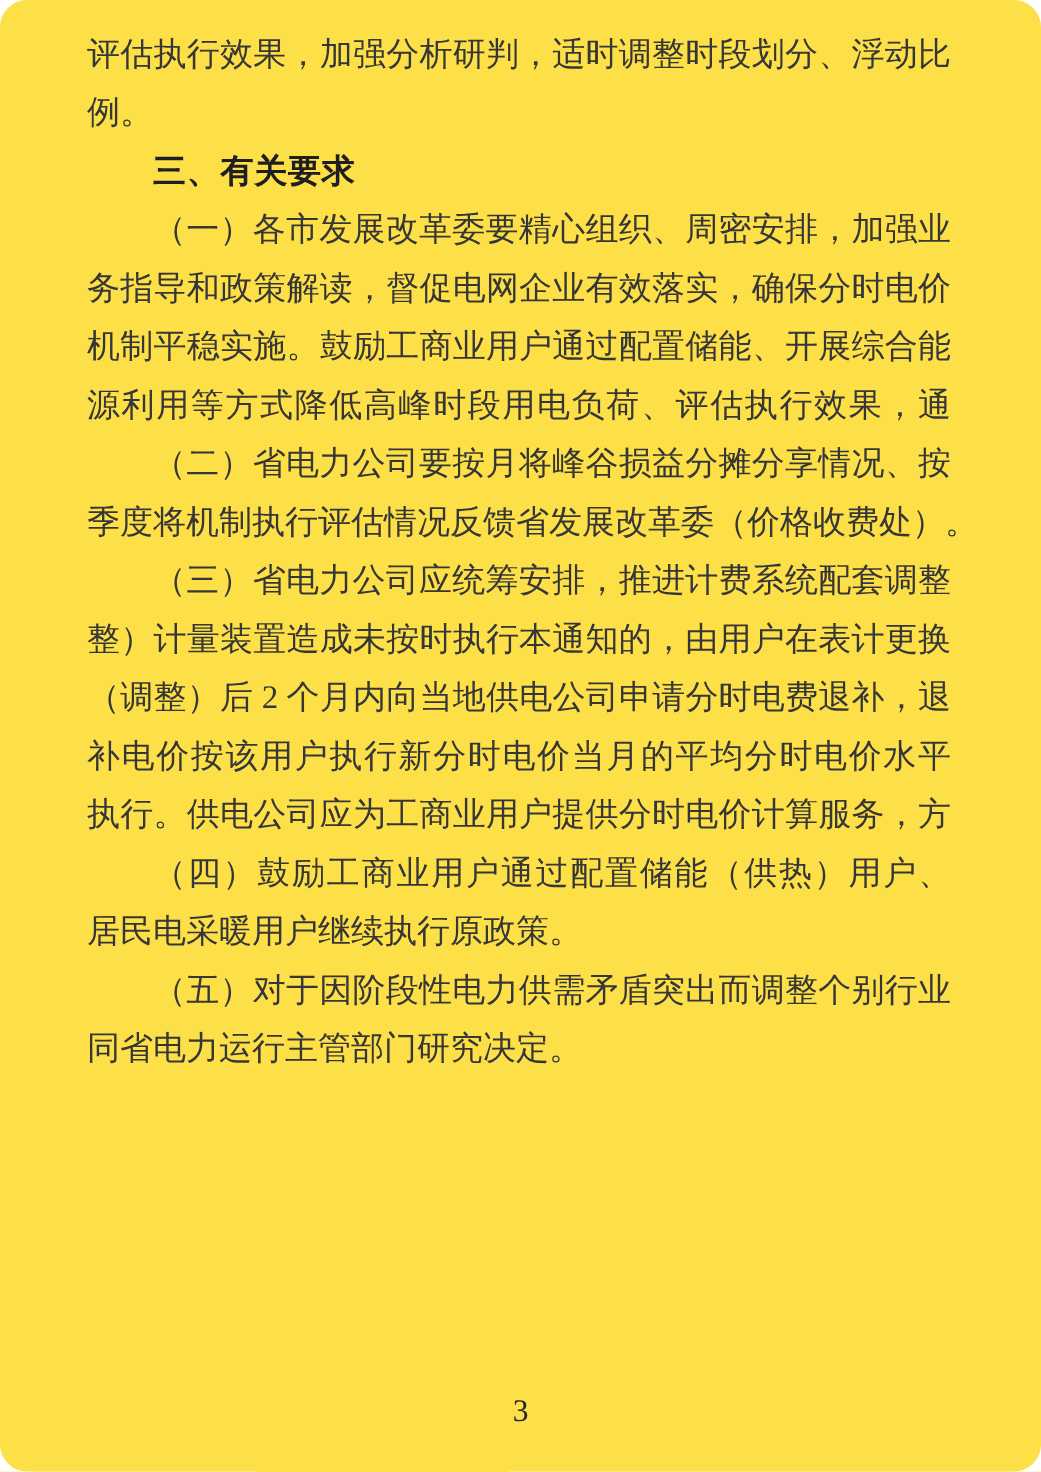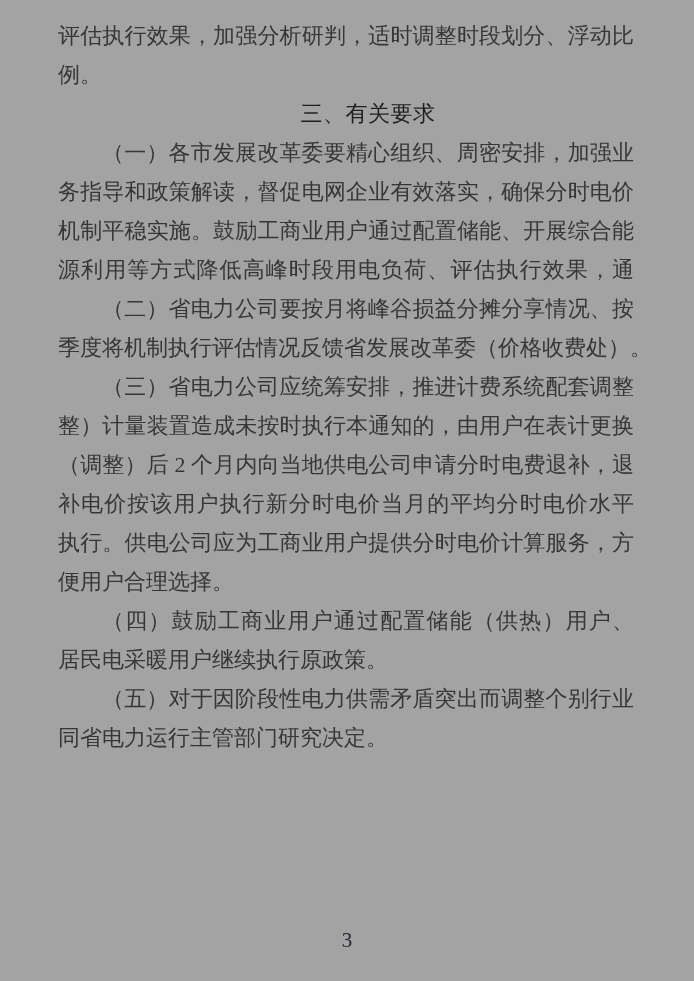--- a/index.html
+++ b/index.html
@@ -10,21 +10,22 @@
   body {
     width: 694px;
     height: 981px;
     position: relative;
     overflow: hidden;
     font-family: "Liberation Serif", "DejaVu Serif", serif;
   }
   .doc-page {
     position: absolute;
     inset: 0;
-    background: #a3a3a3;
+    background: #fde047;
+    border-radius: 18px;
   }
   .doc-body {
     position: absolute;
     left: 58px;
     top: 16px;
     width: 576px;
     font-size: 22px;
     line-height: 39px;
     color: #363636;
     font-family: "Liberation Serif", "DejaVu Serif", serif;
@@ -37,24 +38,23 @@
   .stretch {
     white-space: normal;
     text-align: justify;
     text-align-last: justify;
   }
   .indent {
     text-indent: 44px;
   }
   .heading {
     font-family: "Liberation Sans", "DejaVu Sans", sans-serif;
-    font-weight: 400;
+    font-weight: 700;
     color: #1f1f1f;
     letter-spacing: 0.5px;
-    text-align: center;
   }
   .page-number {
     position: absolute;
     top: 926px;
     left: 0;
     width: 100%;
     text-align: center;
     font-size: 21px;
     line-height: 28px;
     color: #26262e;
@@ -73,20 +73,19 @@
     <div class="line stretch">务指导和政策解读，督促电网企业有效落实，确保分时电价</div>
     <div class="line stretch">机制平稳实施。鼓励工商业用户通过配置储能、开展综合能</div>
     <div class="line stretch">源利用等方式降低高峰时段用电负荷、评估执行效果，通</div>
     <div class="line stretch indent">（二）省电力公司要按月将峰谷损益分摊分享情况、按</div>
     <div class="line">季度将机制执行评估情况反馈省发展改革委（价格收费处）。</div>
     <div class="line stretch indent">（三）省电力公司应统筹安排，推进计费系统配套调整</div>
     <div class="line stretch">整）计量装置造成未按时执行本通知的，由用户在表计更换</div>
     <div class="line stretch">（调整）后 2 个月内向当地供电公司申请分时电费退补，退</div>
     <div class="line stretch">补电价按该用户执行新分时电价当月的平均分时电价水平</div>
     <div class="line stretch">执行。供电公司应为工商业用户提供分时电价计算服务，方</div>
-    <div class="line">便用户合理选择。</div>
     <div class="line stretch indent">（四）鼓励工商业用户通过配置储能（供热）用户、</div>
     <div class="line">居民电采暖用户继续执行原政策。</div>
     <div class="line stretch indent">（五）对于因阶段性电力供需矛盾突出而调整个别行业</div>
     <div class="line">同省电力运行主管部门研究决定。</div>
   </div>
   <div class="page-number">3</div>
 </div>
 
 </body></html>

